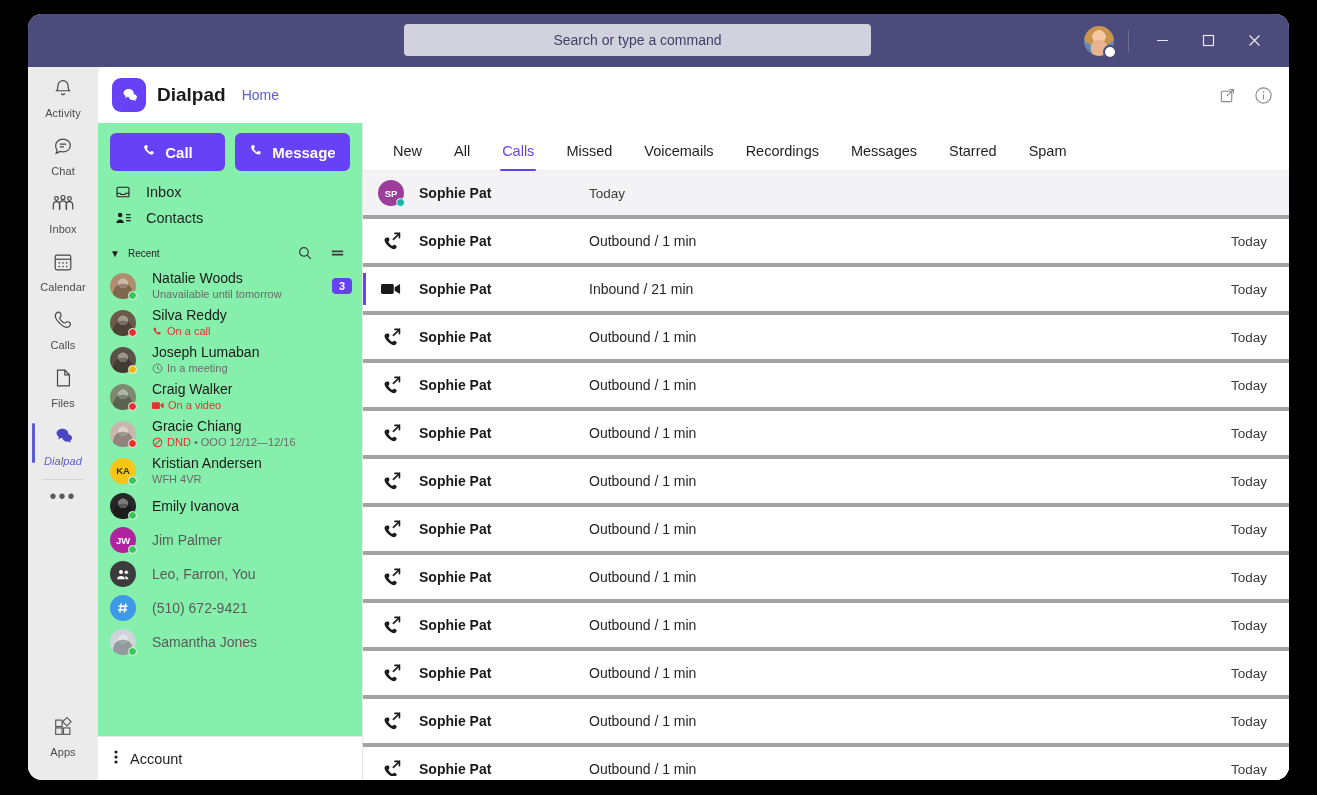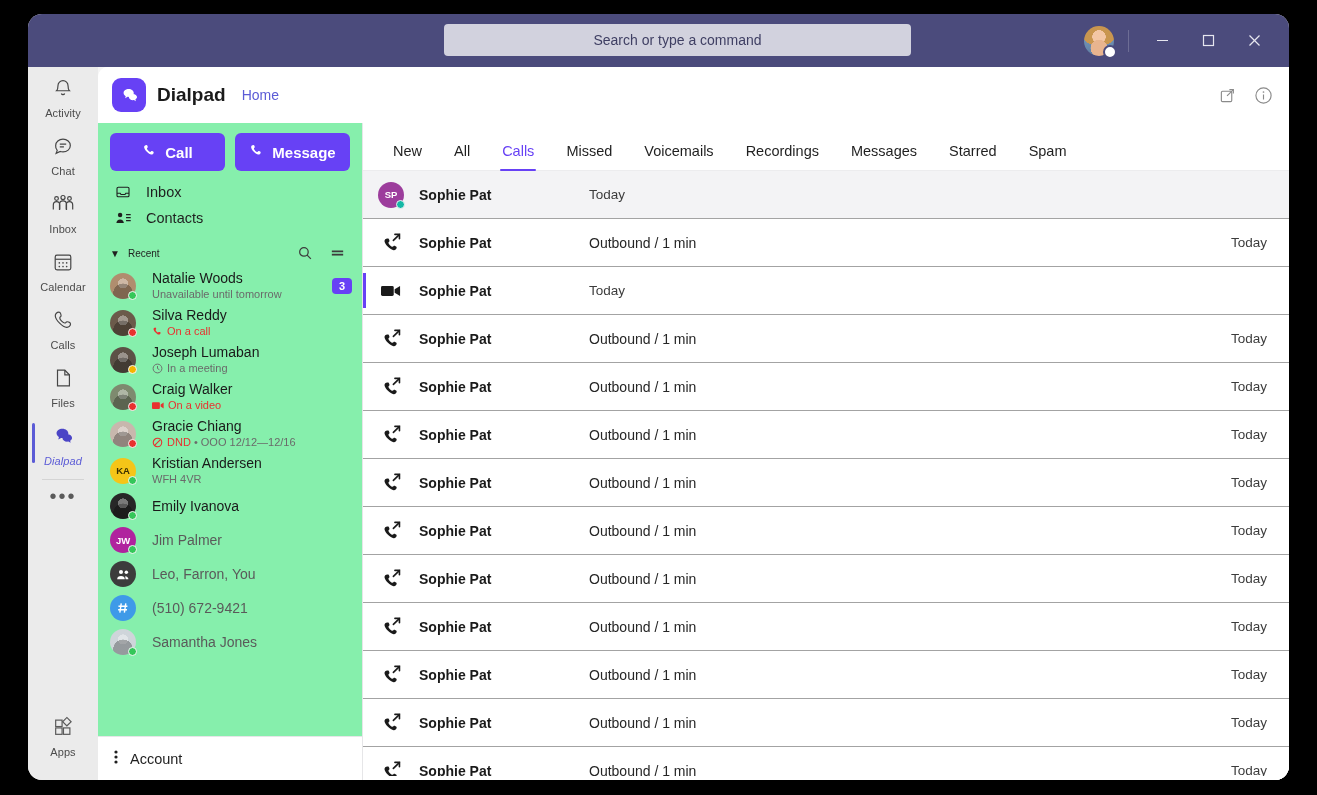--- a/index.html
+++ b/index.html
@@ -22,21 +22,21 @@
   }
 
   
   #titlebar {
     position: relative;
     height: 53px;
     background: #4b4b7c;
     display: flex; align-items: center;
   }
   #searchbox {
-    position: absolute; left: 416px; top: 10px;
+    position: absolute; left: 376px; top: 10px;
     width: 467px; height: 32px;
     background: #d2d2de;
     border-radius: 4px;
     display: flex; align-items: center; justify-content: center;
     font-size: 14px; color: #3f3f63;
     cursor: text;
   }
   #winright {
     position: absolute; right: 0; top: 0; height: 53px;
     display: flex; align-items: center;
@@ -186,21 +186,21 @@
     cursor: pointer; position: relative;
   }
   .tab.active { color: #6741f5; }
   .tab.active::after {
     content: ""; position: absolute; left: 14px; right: 14px; bottom: -1px;
     height: 2.5px; background: #6741f5; border-radius: 2px;
   }
   #calls { flex: 1; overflow: hidden; position: relative; }
   .callrow {
     height: 48px; display: flex; align-items: center;
-    border-bottom: 1px solid #a3a3a3; padding: 0 22px 0 0;
+    border-bottom: 4px solid #a3a3a3; padding: 0 22px 0 0;
     cursor: pointer; position: relative; background: #fff;
   }
   .callrow.sel { background: #f3f3f5; }
   .callrow.marked::before {
     content: ""; position: absolute; left: 0; top: 6px; bottom: 6px;
     width: 3px; background: #6741f5;
   }
   .cr-icon { width: 56px; display: flex; justify-content: center; align-items: center; flex: none; color: #1a1a1a; }
   .cr-av { width: 26px; height: 26px; position: relative; }
   .cr-av .av { background: #9c3d9c; }
@@ -662,20 +662,21 @@
                 <div class="cr-time">Today</div>
               </div>
               <div class="callrow marked">
                 <div class="cr-icon">
                   <svg width="20" height="14" viewBox="0 0 22 14" fill="#1a1a1a">
                     <rect x="0" y="1.5" width="14" height="11" rx="1.6"></rect>
                     <path d="M15 5.2L21 1.6v10.8l-6-3.6z"></path>
                   </svg>
                 </div>
                 <div class="cr-name">Sophie Pat</div>
+                <div class="cr-detail">Inbound / 21 min</div>
                 <div class="cr-time">Today</div>
               </div>
               <div class="callrow">
                 <div class="cr-icon">
                   <svg width="19" height="19" viewBox="0 0 22 22" fill="none" stroke="#1a1a1a" stroke-width="1.9" stroke-linecap="round">
                     <path d="M4.2 3.4c.9 0 1.3.4 1.6 1.4.4 1 .5 1.7.2 2.1-.4.5-1 .7-1 1.4 0 1.5 3 4.7 4.5 4.7.7 0 1-.5 1.5-.9.4-.4 1-.2 2.1.2 1 .3 1.4.7 1.4 1.6 0 1.6-1.6 3.2-3.5 3-3.8-.4-10.2-6.5-10.6-10.3-.2-1.8 1.5-3.2 3.1-3.2z" transform="translate(2.5,3)" fill="#1a1a1a" stroke="none"></path>
                     <path d="M13.2 8.6L20 1.9"></path>
                     <path d="M15 1.6h5.2v5.1"></path>
                   </svg>
                 </div>

